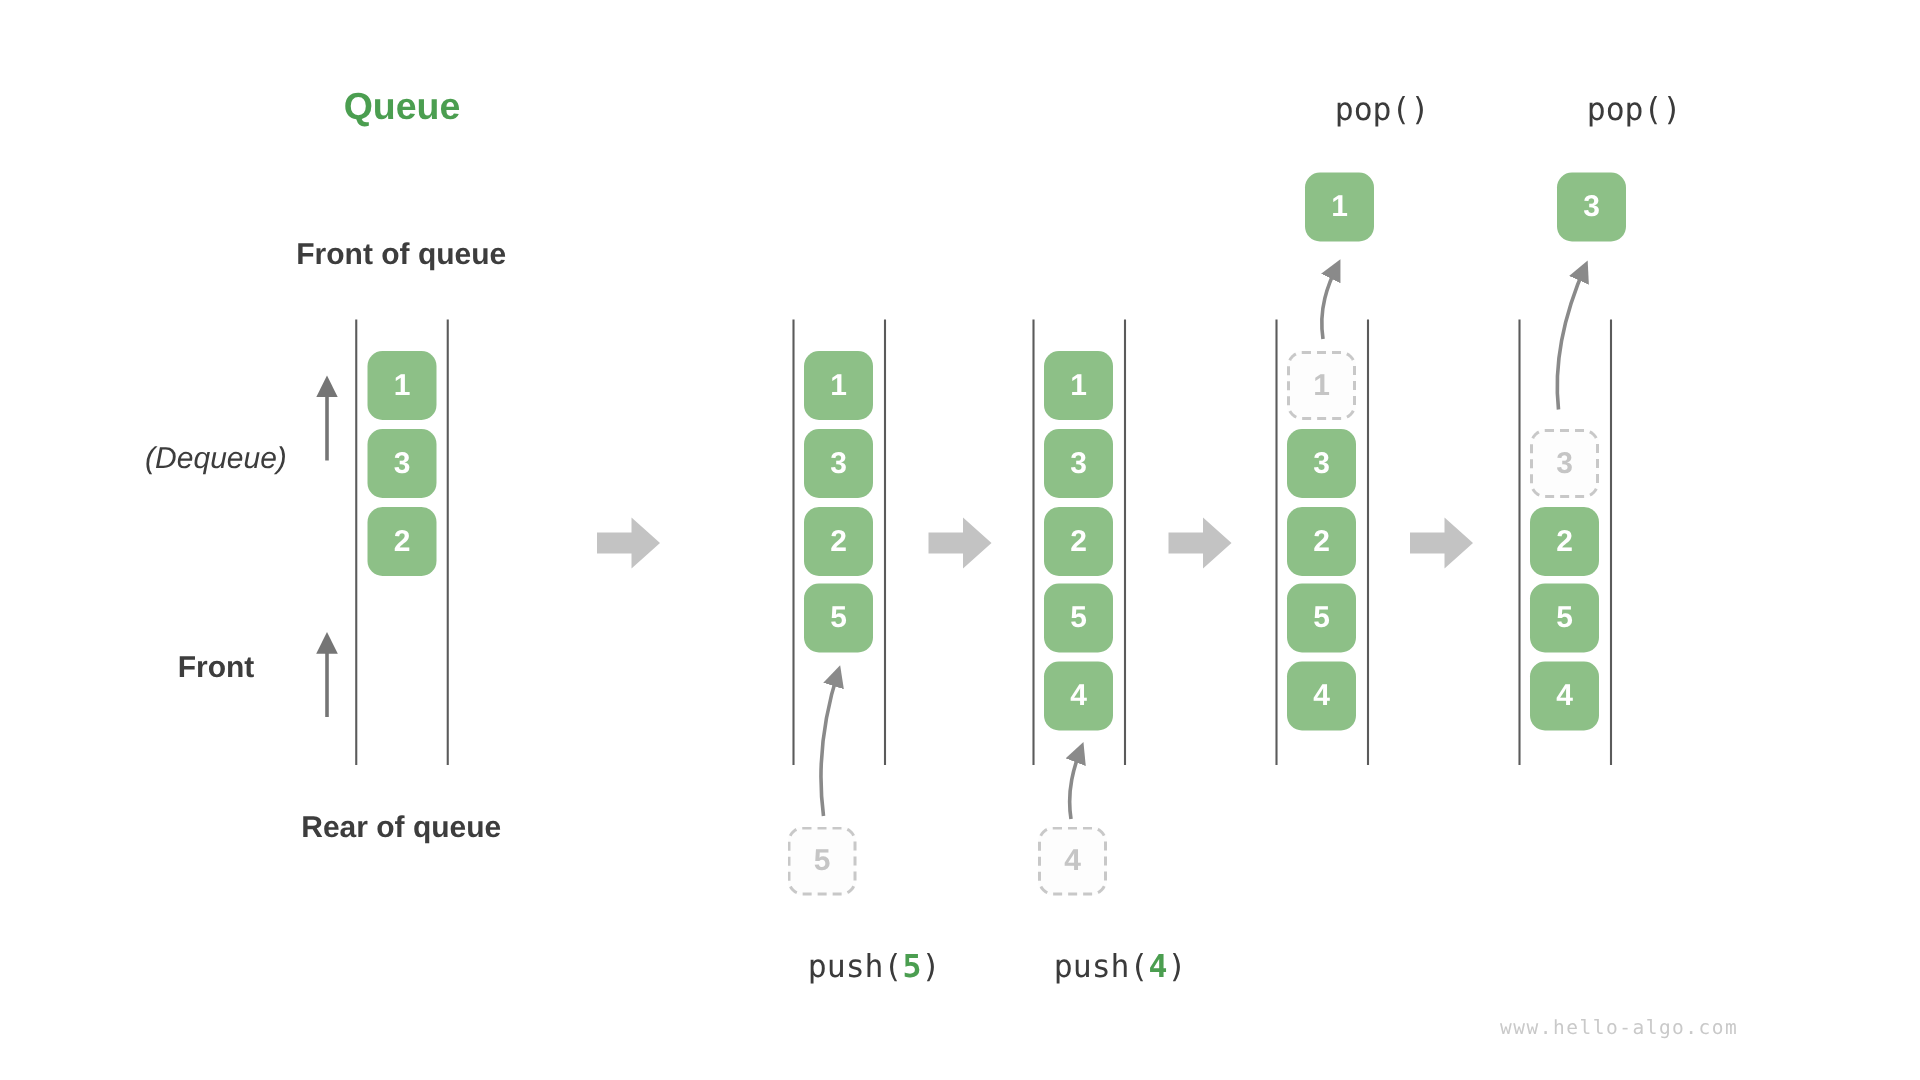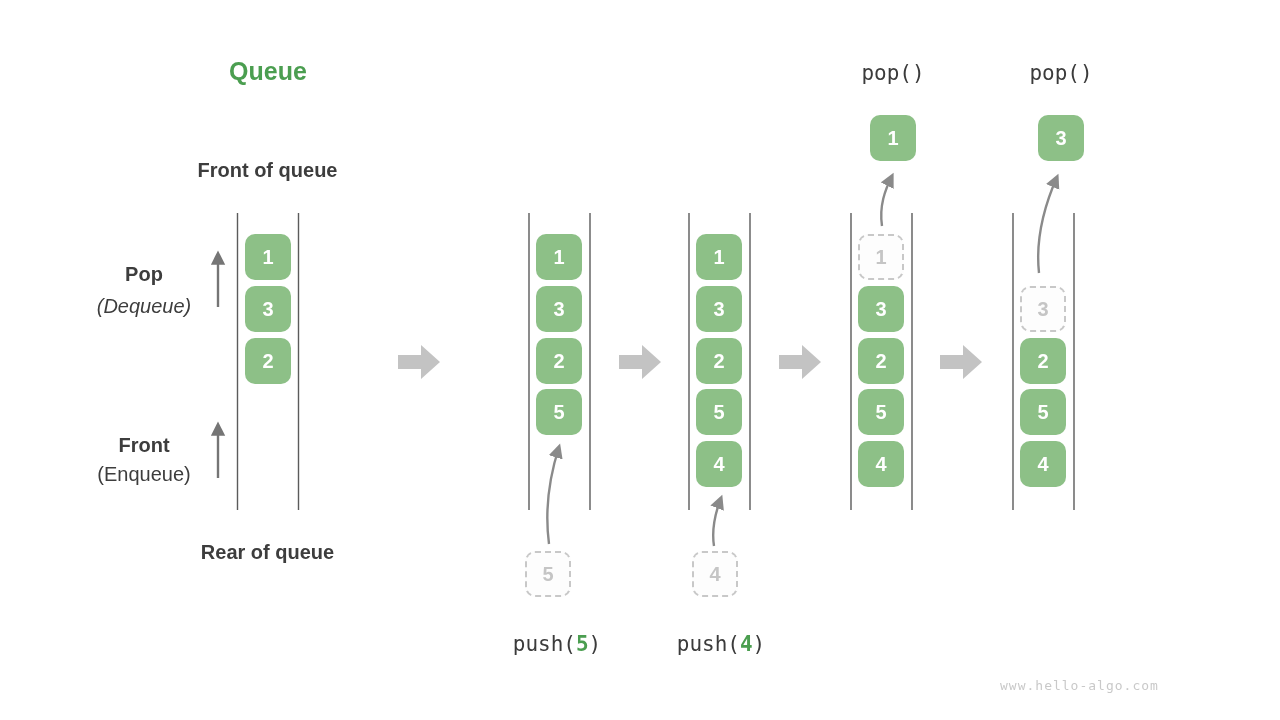--- a/index.html
+++ b/index.html
@@ -41,21 +41,21 @@
   }
   .cell.dashed {
     background: #fdfdfd;
     border: 2px dashed var(--dashed-border, #c8c8c8);
     color: var(--dashed-text, #c5c5c5);
     font-weight: 600;
   }
   .mono {
     position: absolute; font-family: "DejaVu Sans Mono", monospace;
     font-size: 21px; font-weight: 500; color: var(--mono-dark, #3b3b3b);
-    text-align: center;
+    text-align: right;
   }
   .mono .green-num { color: var(--title-green, #4b9e50); font-weight: 700; }
   .watermark {
     position: absolute; left: 1000px; top: 678px; width: 240px;
     font-family: "DejaVu Sans Mono", monospace;
     font-size: 13px; color: var(--watermark, #c9c9c9); letter-spacing: 1px;
   }
 </style>
 </head>
 <body>
@@ -97,24 +97,22 @@
 
     <path class="curve" d="M549 544 C544 506 551 472 559 447" marker-end="url(#ah-gray)"></path>
     <path class="curve" d="M714 546 C711 527 716 511 721 498" marker-end="url(#ah-gray)"></path>
     <path class="curve" d="M882 226 C879 206 885 190 892 176" marker-end="url(#ah-gray)"></path>
     <path class="curve" d="M1039 273 C1035 236 1046 202 1057 177" marker-end="url(#ah-gray)"></path>
   </svg>
 
   <div class="title">Queue</div>
   <div class="biglabel" style="left:150px; top:541px; width:235px;">Rear of queue</div>
   <div class="biglabel" style="left:150px; top:159px; width:235px;">Front of queue</div>
-  <div class="biglabel" style="left:60px; top:263px; width:168px;">Pop</div>
   <div class="sublabel" style="left:60px; top:295px; width:168px;font-style:italic;">(Dequeue)</div>
   <div class="biglabel" style="left:60px; top:434px; width:168px;">Front</div>
-  <div class="sublabel" style="left:60px; top:463px; width:168px;">(Enqueue)</div>
 
   <div class="cell" style="left:245px; top:234px;">1</div>
   <div class="cell" style="left:245px; top:286px;">3</div>
   <div class="cell" style="left:245px; top:338px;">2</div>
 
   <div class="cell" style="left:536px; top:234px;">1</div>
   <div class="cell" style="left:536px; top:286px;">3</div>
   <div class="cell" style="left:536px; top:338px;">2</div>
   <div class="cell" style="left:536px; top:389px;">5</div>
   <div class="cell dashed" style="left:525px; top:551px;">5</div>

